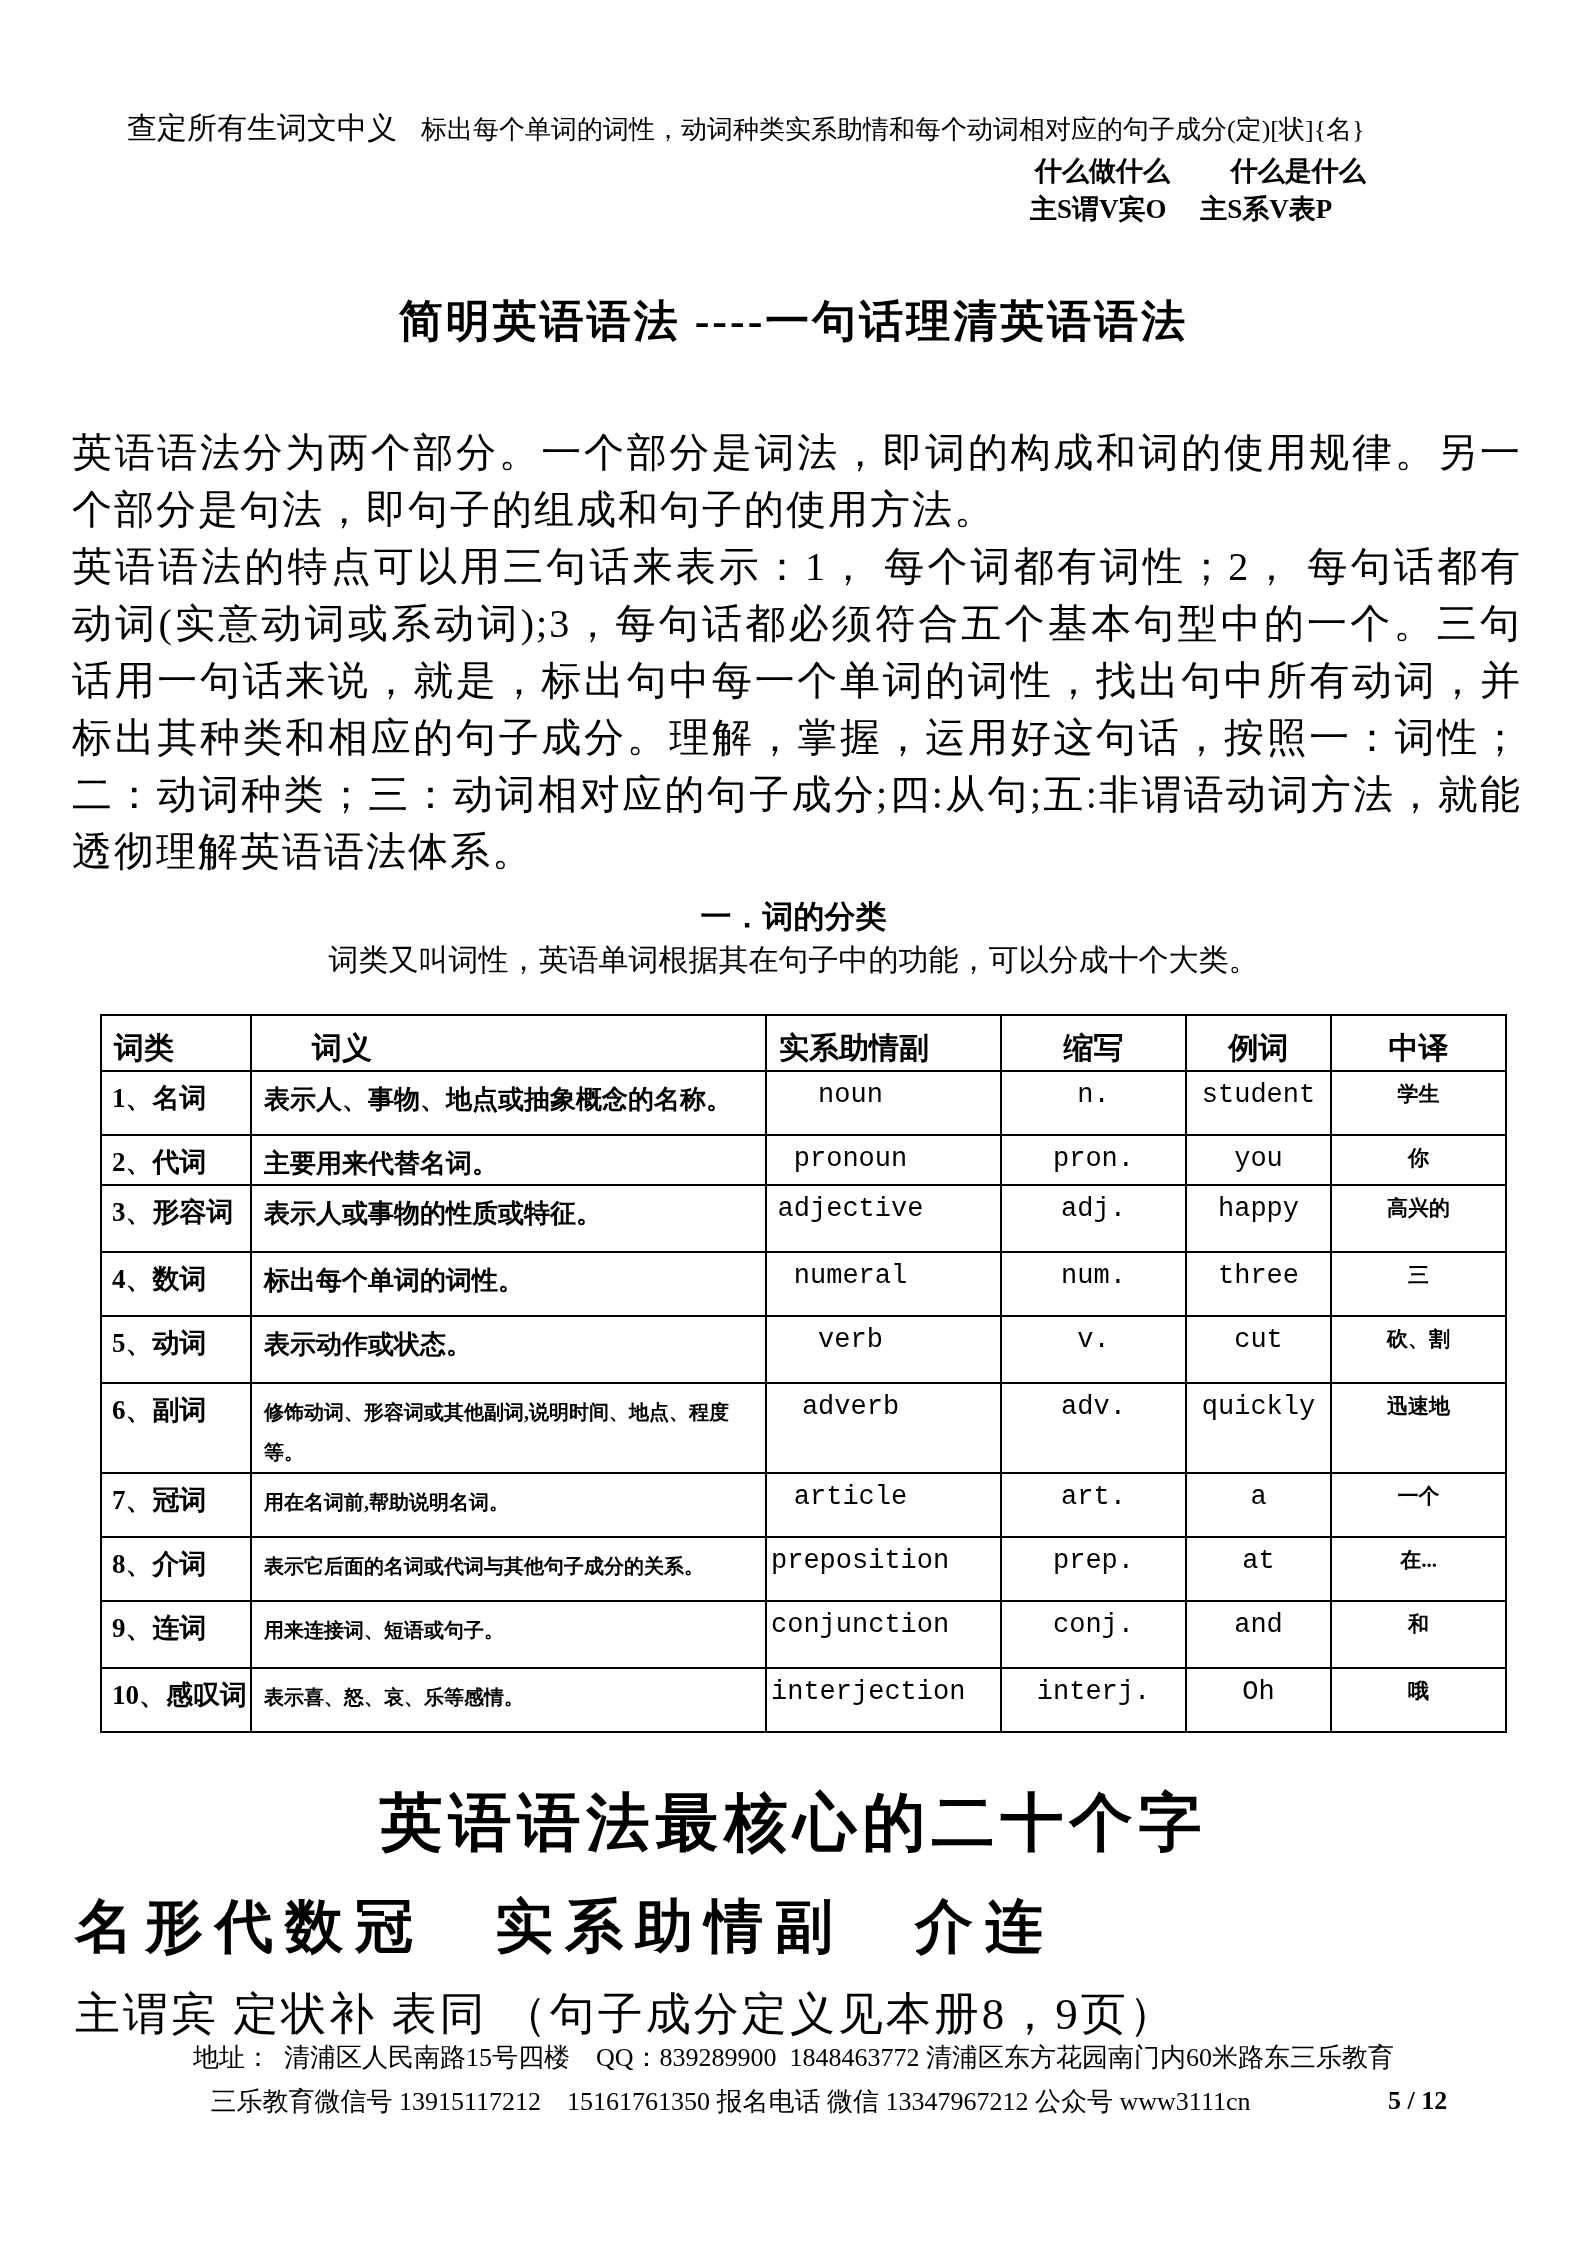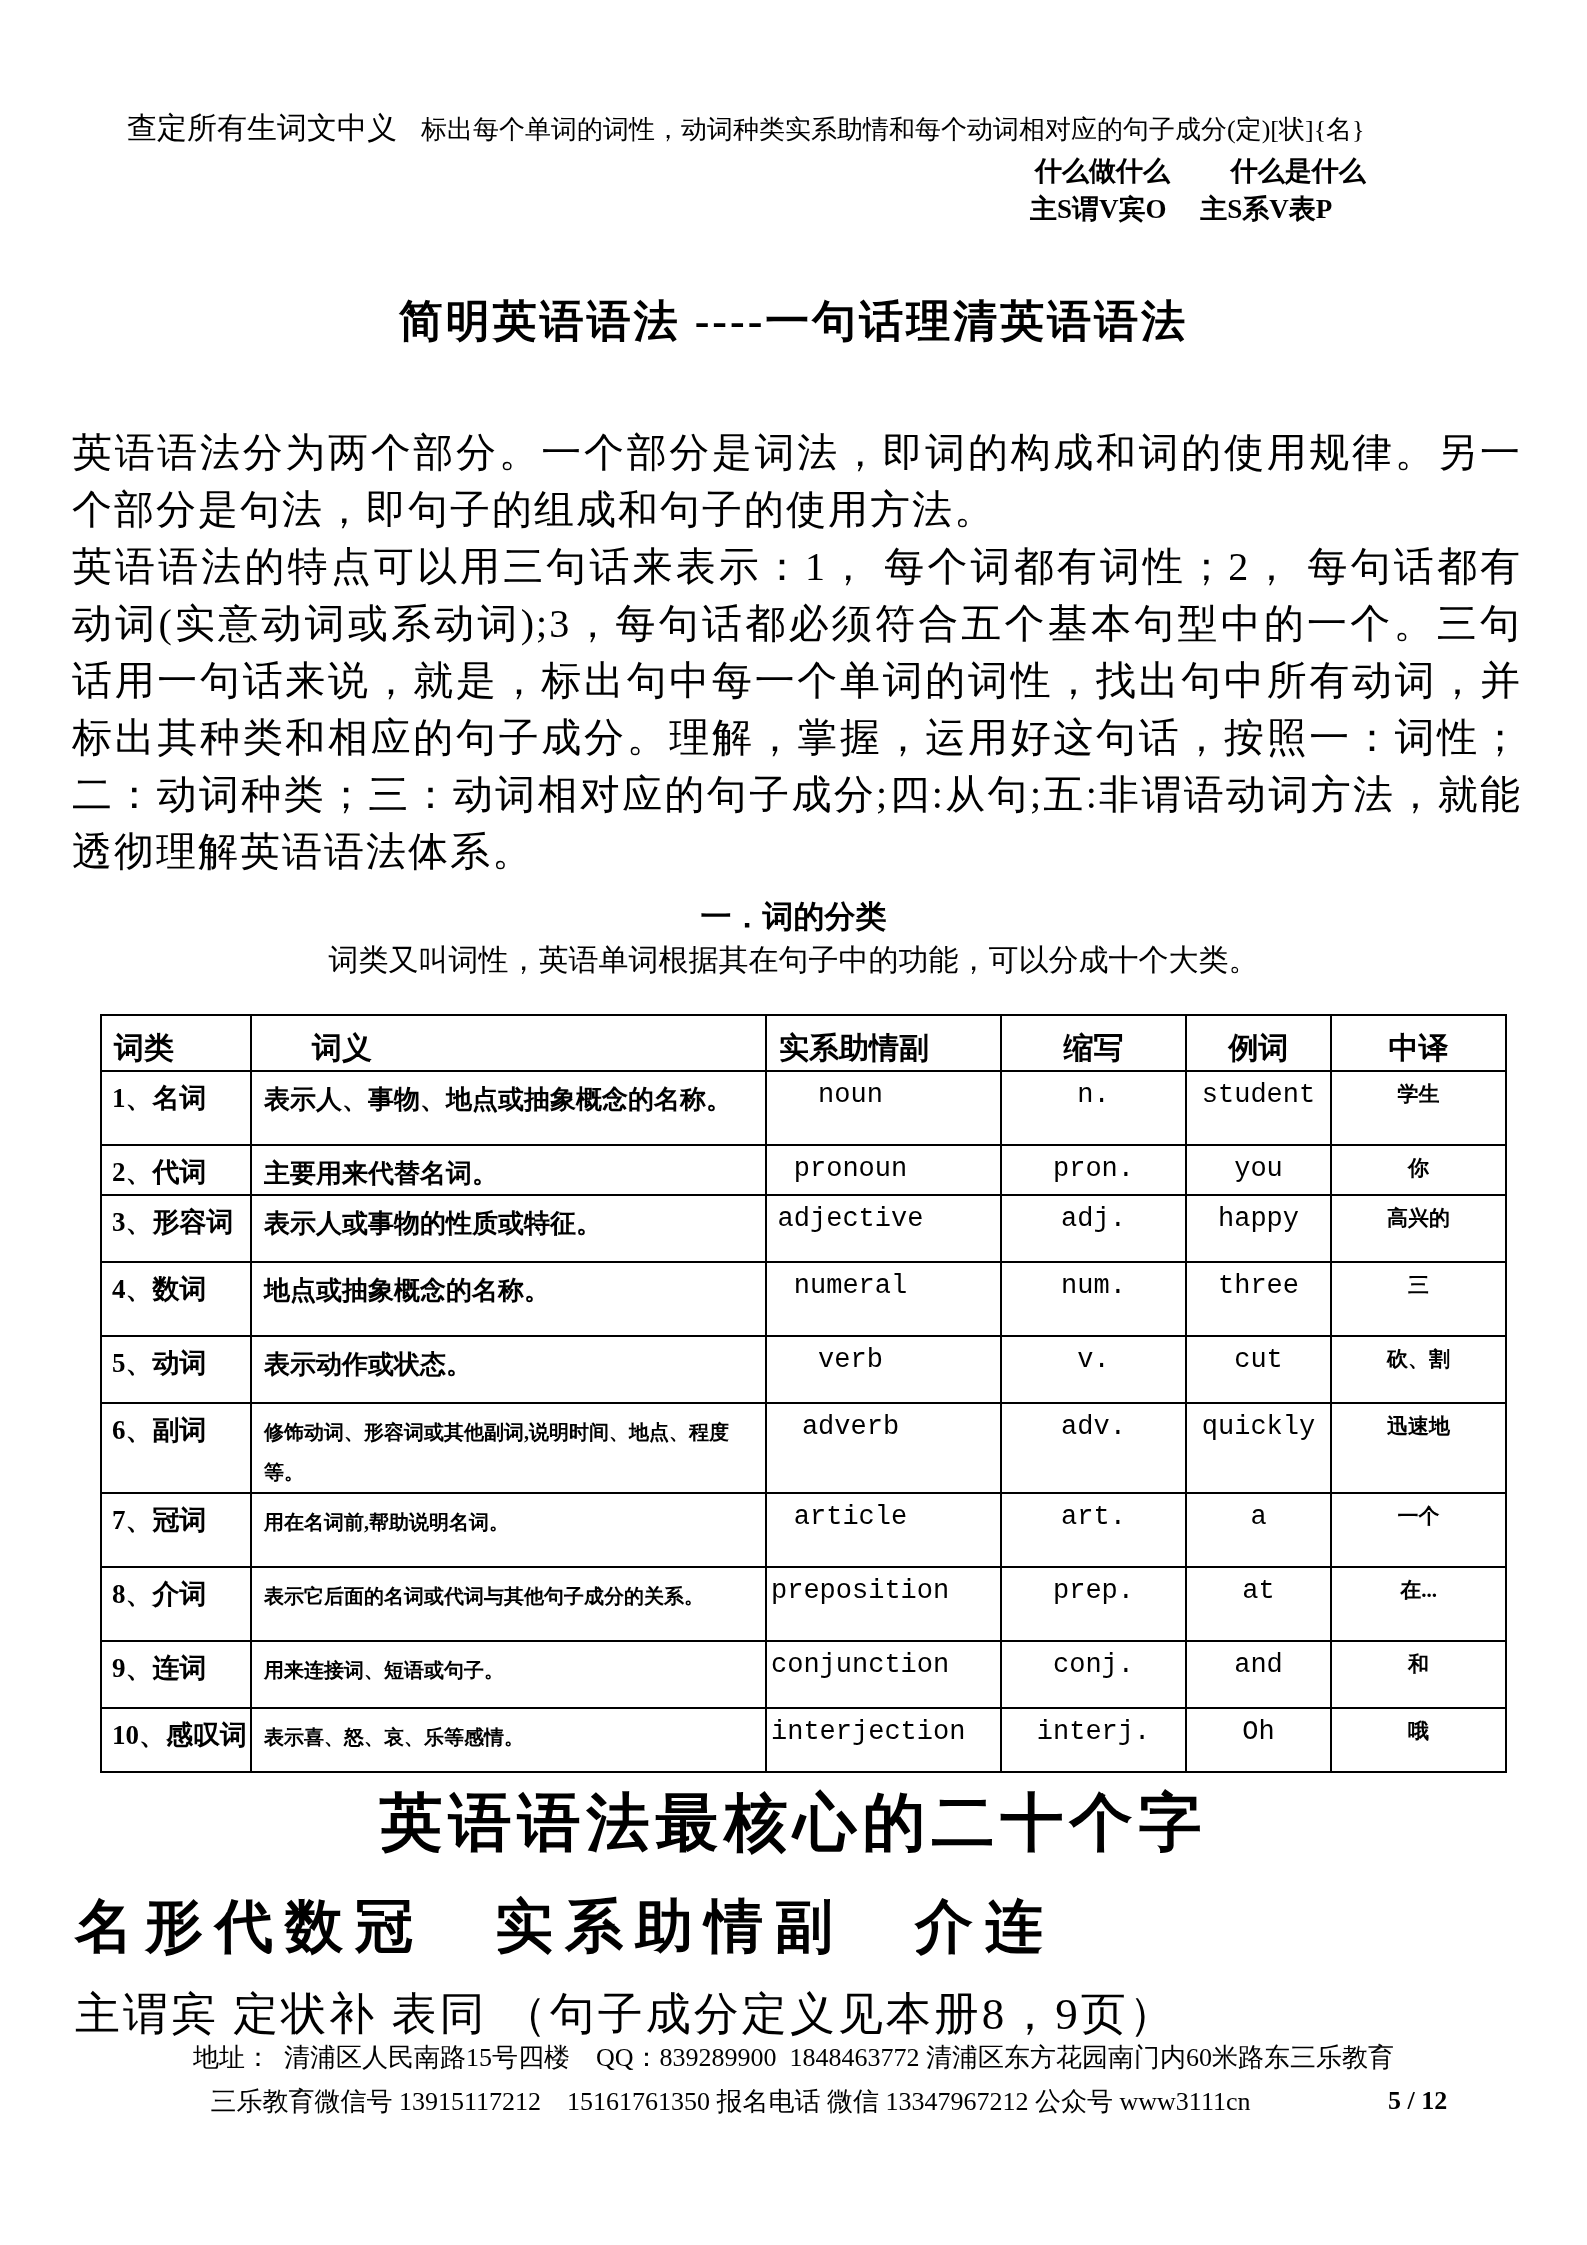--- a/index.html
+++ b/index.html
@@ -36,21 +36,21 @@
   
   table.wc{position:absolute;top:1014px;left:100px;width:1405px;
     border-collapse:collapse;table-layout:fixed;}
   table.wc th,table.wc td{border:2px solid #000000;vertical-align:top;
     overflow:hidden;padding:8px 4px 0 4px;}
   table.wc thead tr{height:56px;}
   table.wc th{font-size:30px;font-weight:bold;text-align:center;padding-top:12px;}
   table.wc th:nth-child(1){text-align:left;padding-left:12px;}
   table.wc th:nth-child(2){text-align:left;padding-left:60px;}
   table.wc th:nth-child(3){text-align:left;padding-left:12px;}
-  table.wc tbody tr{height:74px;}
+  table.wc tbody tr{height:64px;}
   table.wc tbody tr:nth-child(2){height:46px;}
   table.wc tbody tr:nth-child(3),table.wc tbody tr:nth-child(5),
   table.wc tbody tr:nth-child(9){height:67px;}
   table.wc tbody tr:nth-child(6){height:86px;}
   table.wc tbody tr:nth-child(10){height:64px;}
   table.wc td:nth-child(1){font-size:27px;font-weight:bold;text-align:left;padding-left:10px;white-space:nowrap;}
   table.wc td:nth-child(2){font-size:26px;font-weight:bold;text-align:left;padding-left:12px;line-height:40px;}
   table.wc tbody tr:nth-child(n+6) td:nth-child(2){font-size:20px;}
   table.wc td:nth-child(3),table.wc td:nth-child(4),table.wc td:nth-child(5){
     font-family:"Liberation Mono","DejaVu Sans Mono",monospace;
@@ -132,21 +132,21 @@
       <tr>
         <td>3、形容词</td>
         <td>表示人或事物的性质或特征。</td>
         <td>adjective</td>
         <td>adj.</td>
         <td>happy</td>
         <td>高兴的</td>
       </tr>
       <tr>
         <td>4、数词</td>
-        <td>地点或抽象概念的名称。</td>
+        <td>标出每个单词的词性。</td>
         <td>numeral</td>
         <td>num.</td>
         <td>three</td>
         <td>三</td>
       </tr>
       <tr>
         <td>5、动词</td>
         <td>表示动作或状态。</td>
         <td>verb</td>
         <td>v.</td>

